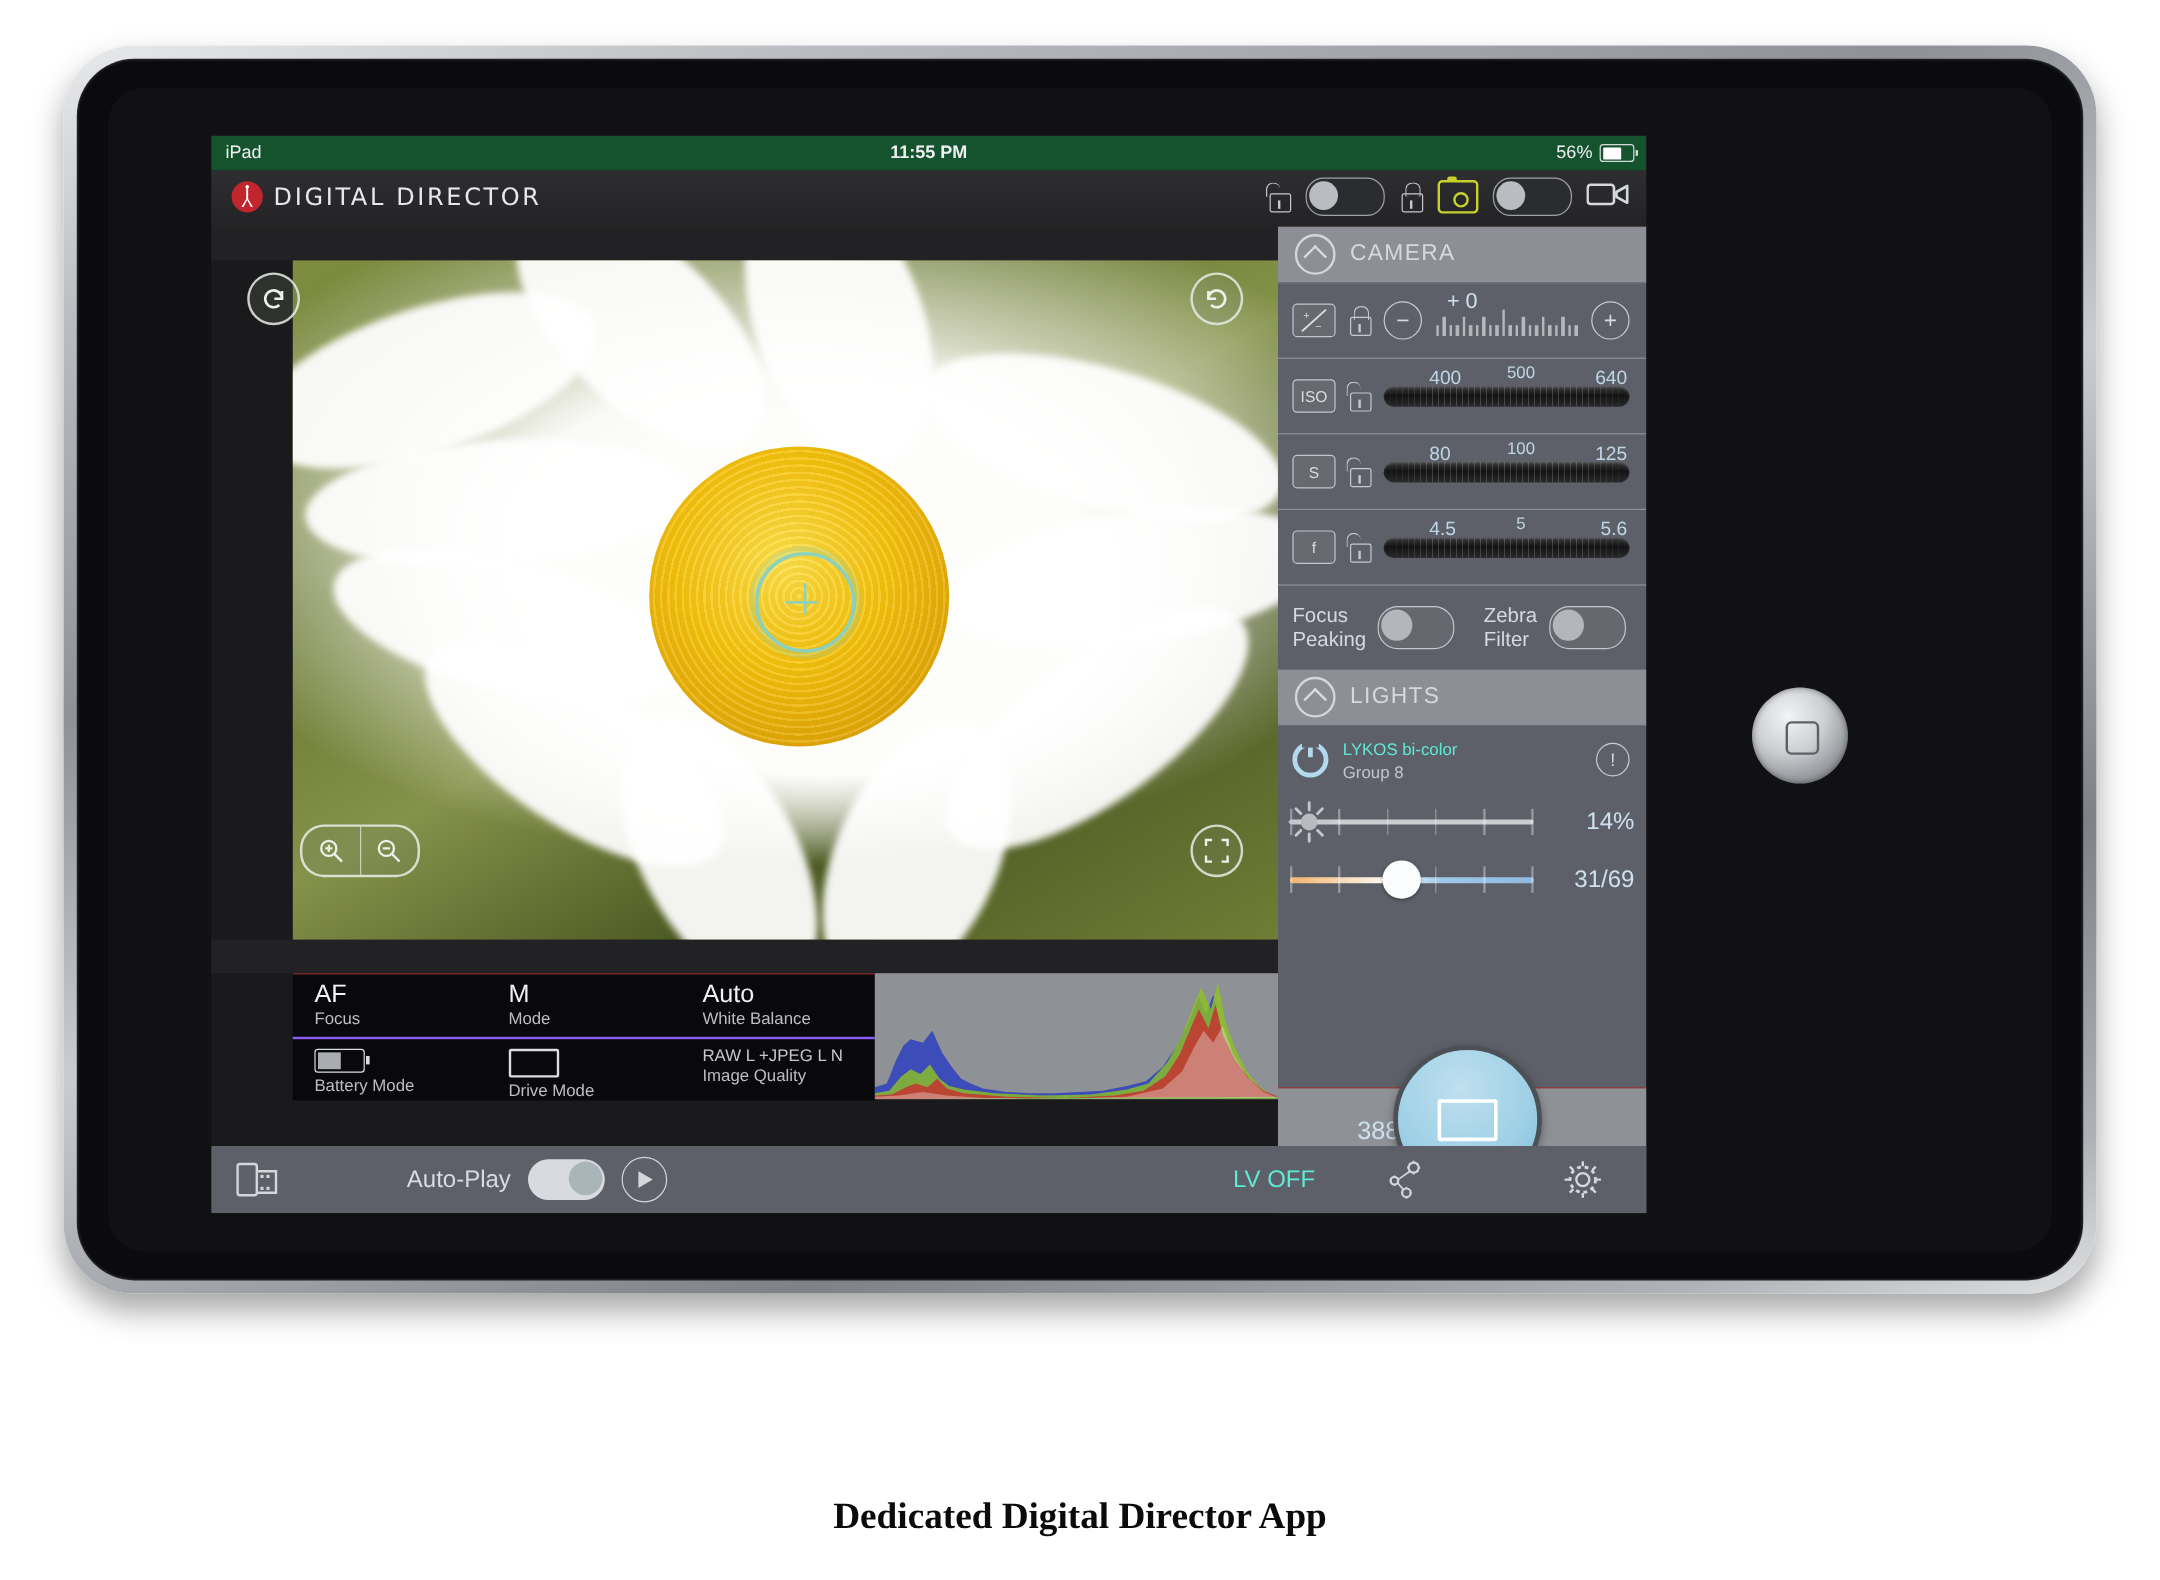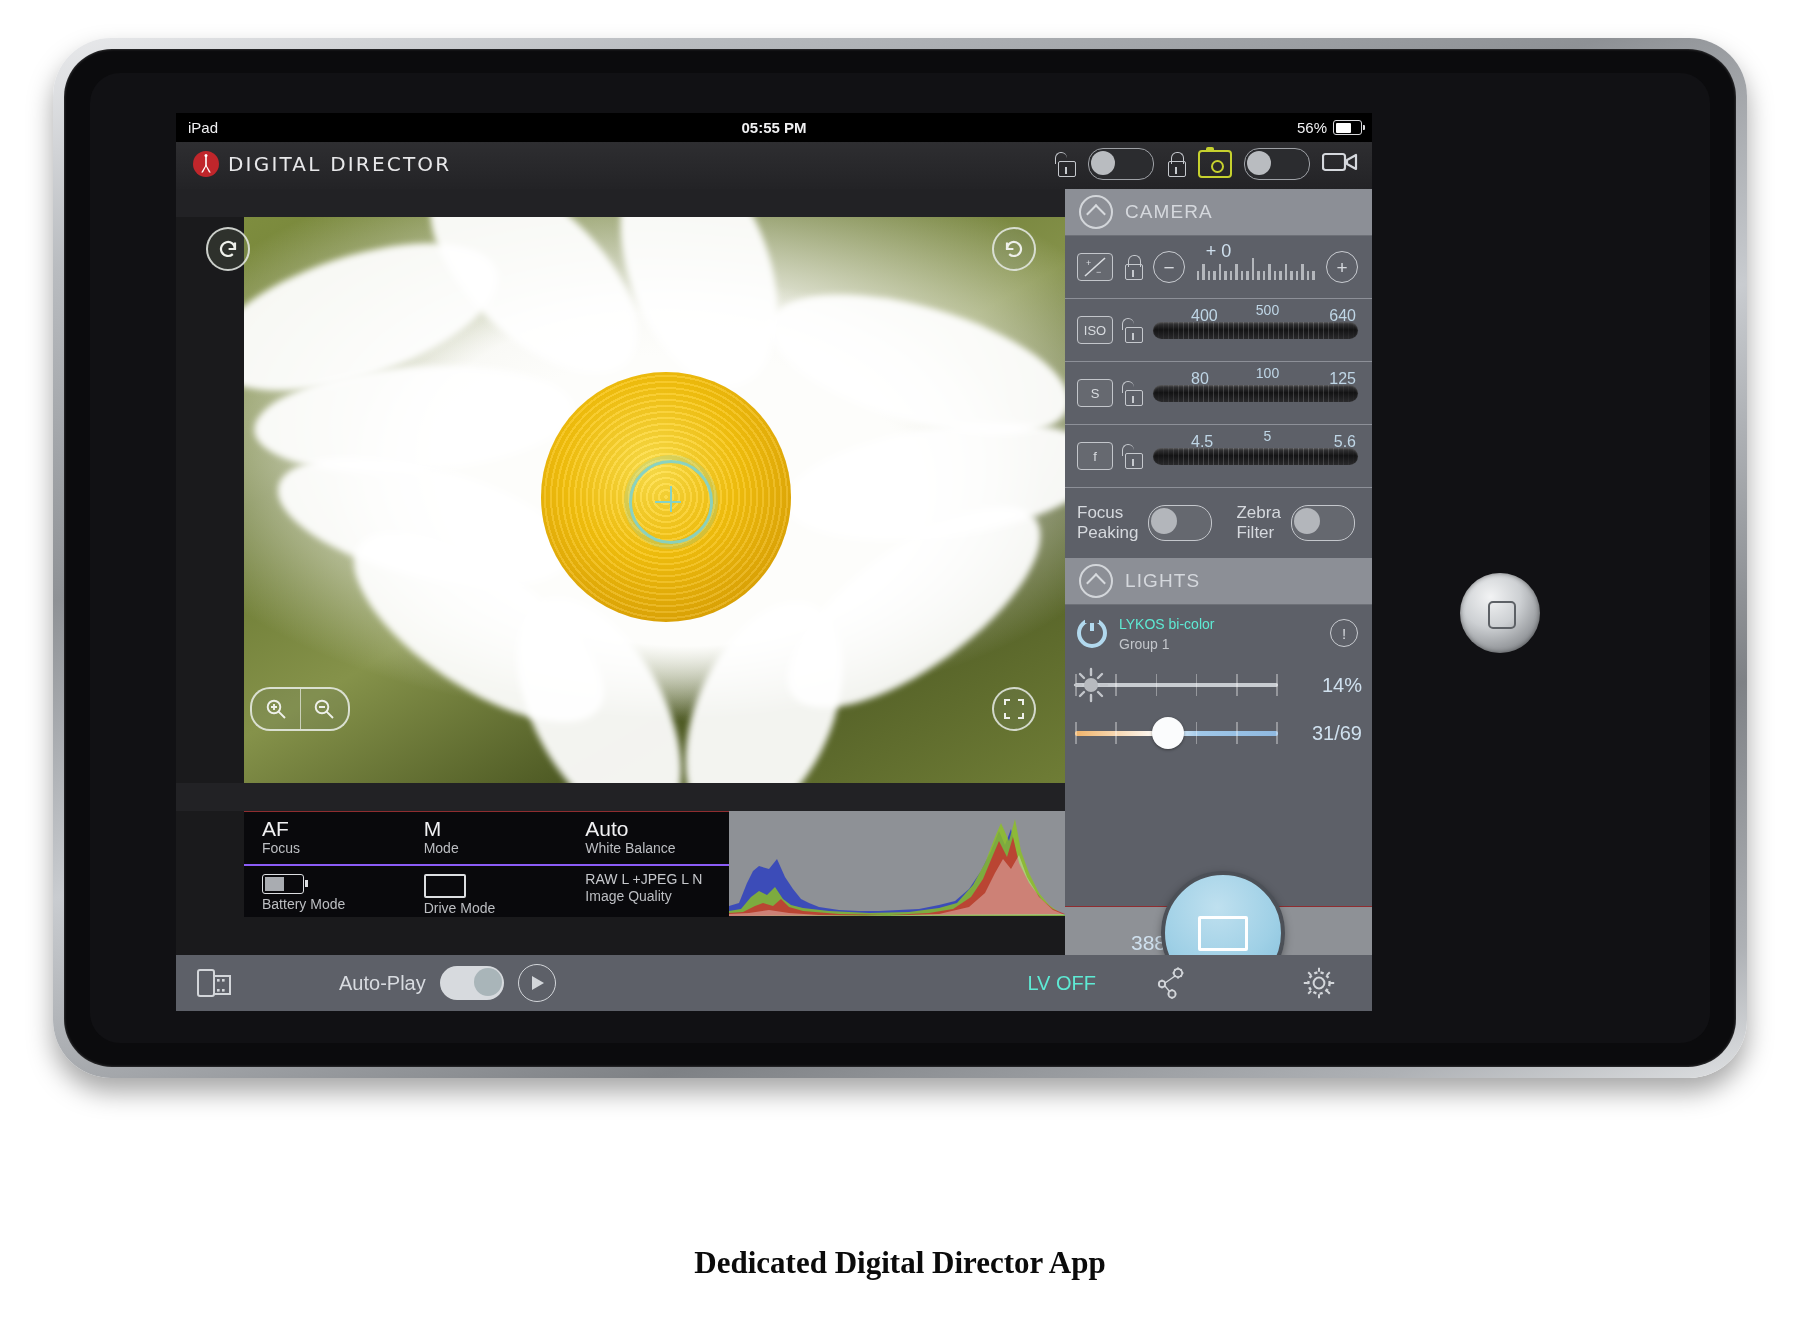--- a/index.html
+++ b/index.html
@@ -37,21 +37,21 @@
     border:2.5px solid #5d6166;border-radius:5px;
   }
 
   
   .screen{
     position:absolute;left:176px;top:113px;width:1196px;height:898px;
     background:#1c1c1e;overflow:hidden;
   }
   
   .statusbar{
-    position:absolute;left:0;top:0;width:100%;height:29px;background:#000000;
+    position:absolute;left:0;top:0;width:100%;height:29px;background:#14532d;
     color:#f0f0f2;font-size:15px;display:flex;align-items:center;
   }
   .sb-left{position:absolute;left:12px;}
   .sb-center{position:absolute;left:0;right:0;text-align:center;font-weight:600;}
   .sb-right{position:absolute;right:10px;display:flex;align-items:center;gap:6px;}
   .batt{position:relative;width:27px;height:13px;border:1.6px solid #d9d9dc;border-radius:3px;}
   .batt::after{content:"";position:absolute;right:-4px;top:3.5px;width:2.5px;height:5px;background:#d9d9dc;border-radius:0 1px 1px 0;}
   .batt-fill{position:absolute;left:1.5px;top:1.5px;bottom:1.5px;width:56%;background:#ffffff;border-radius:1px;}
 
   
@@ -203,21 +203,21 @@
       <div class="home-btn">
         <div class="home-sq"></div>
       </div>
     </div>
   </div>
 
   <div class="screen">
 
     <div class="statusbar">
       <span class="sb-left">iPad</span>
-      <span class="sb-center">05:55 PM</span>
+      <span class="sb-center">11:55 PM</span>
       <span class="sb-right">
         <span>56%</span>
         <span class="batt">
             <span class="batt-fill"></span>
           </span>
       </span>
     </div>
 
     <div class="appbar">
       <div class="logo-wrap">
@@ -476,21 +476,21 @@
           <span class="circ-ic">
               <span class="chev"></span>
             </span>
           <span class="ttl">LIGHTS</span>
         </div>
 
         <div class="lightrow">
           <span class="power"></span>
           <span style="flex:1;">
             <span class="lname" style="display:block;">LYKOS bi-color</span>
-            <span class="lgroup">Group 1</span>
+            <span class="lgroup">Group 8</span>
           </span>
           <span class="infoi">!</span>
         </div>
 
         <div class="sliderrow">
           <span class="track" style="position:relative;">
             <span class="ticks">
                 <b></b>
                 <b></b>
                 <b></b>

